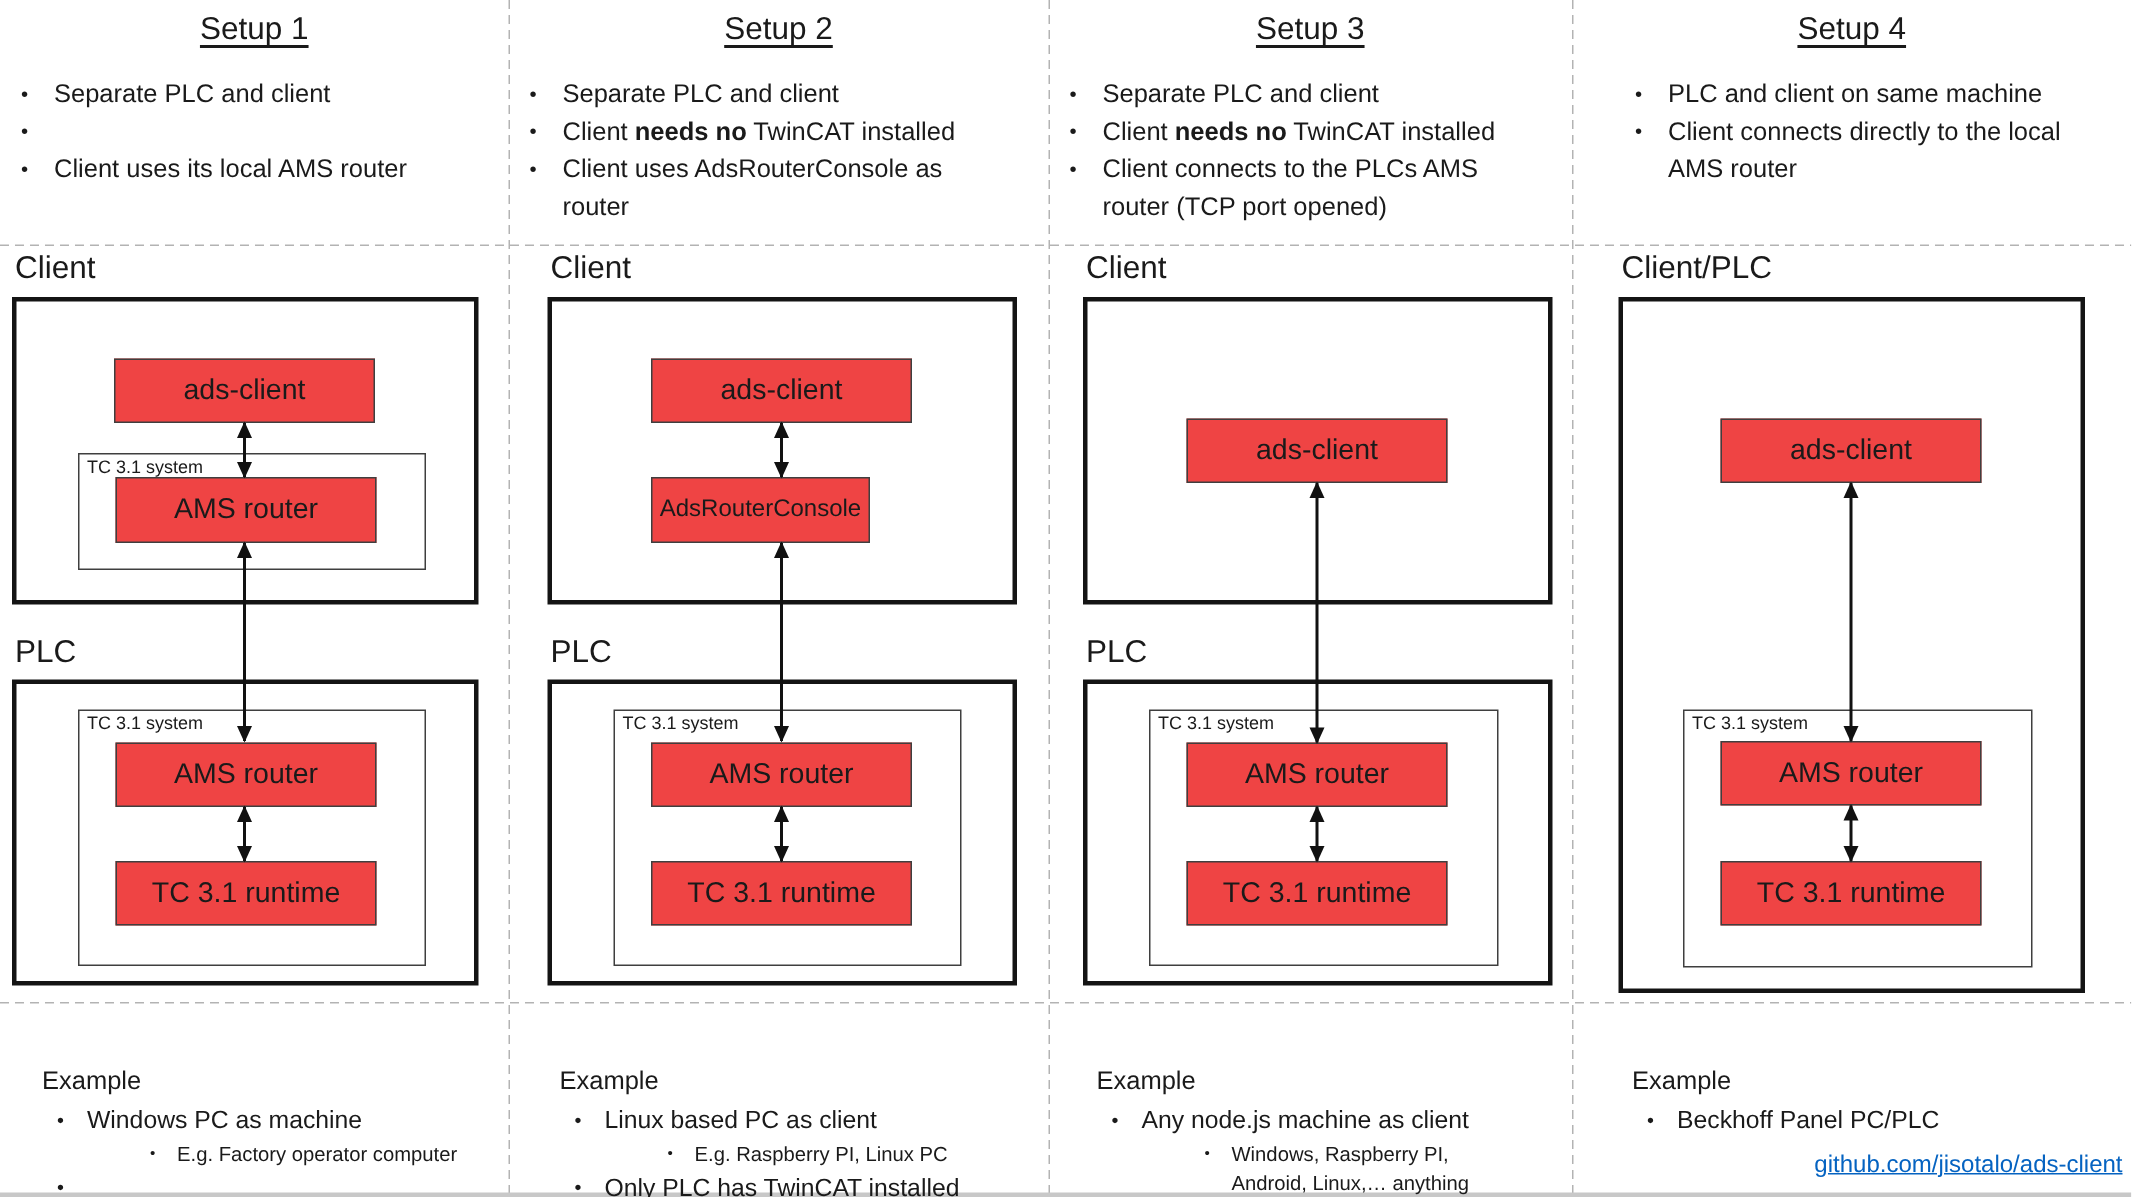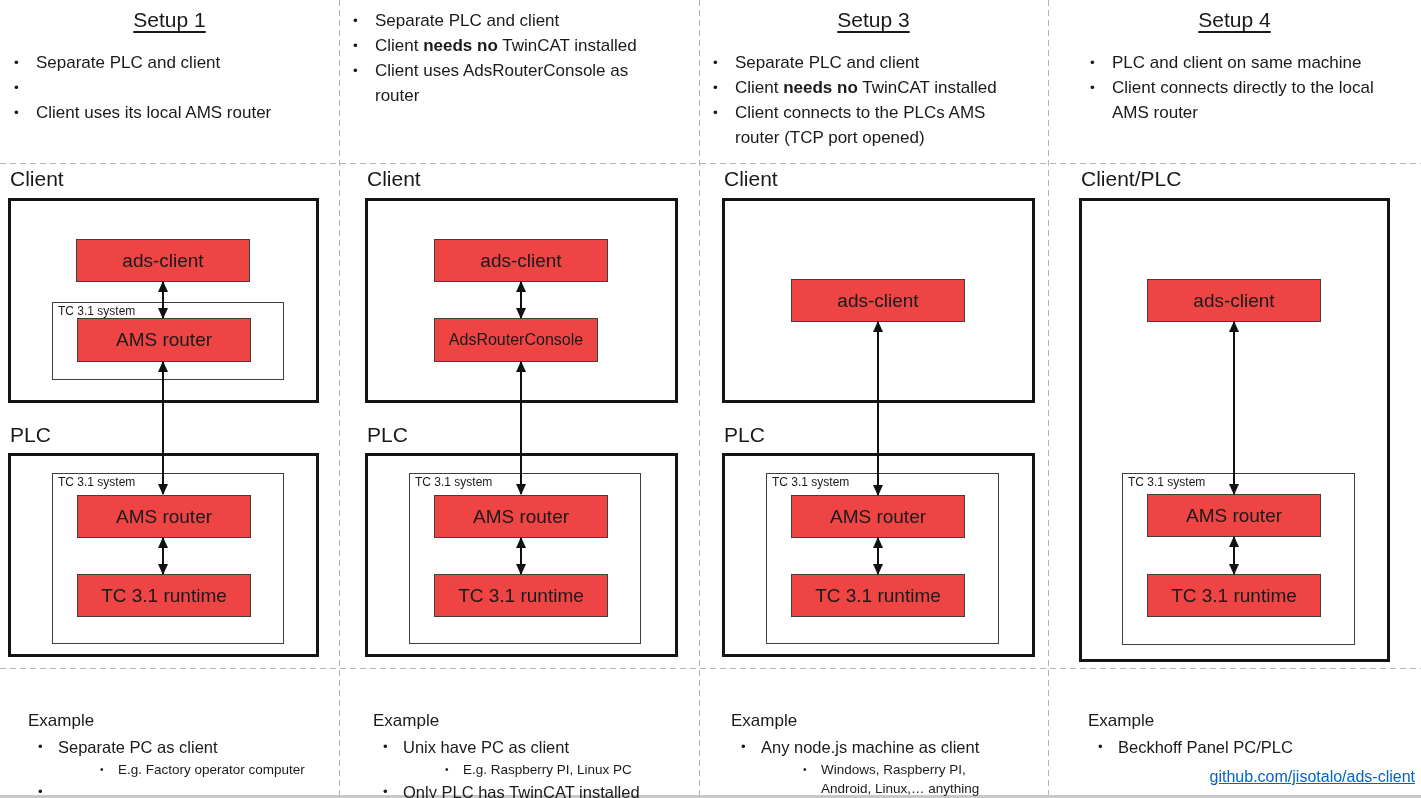--- a/index.html
+++ b/index.html
@@ -64,20 +64,21 @@
         <div class="brow">
           <span class="dot">•</span>
         </div>
         <div class="brow">
           <span class="dot">•</span>
           <span class="btxt"><span class="">Client uses its local AMS router</span></span>
         </div>
       </div>
   </div>
   <div class="setup" style="left:339px;width:360px;">
+    <div class="stitle">Setup 2</div>
     <div style="max-width:315px;">
         <div class="brow">
           <span class="dot">•</span>
           <span class="btxt"><span class="">Separate PLC and client</span></span>
         </div>
         <div class="brow">
           <span class="dot">•</span>
           <span class="btxt"><span class="">Client </span><span class="bold">needs no</span><span class=""> TwinCAT installed</span></span>
         </div>
         <div class="brow">
@@ -131,21 +132,21 @@
   <div class="tbox" style="left:52px;top:473px;width:232px;height:171px;">
     <span class="tlabel">TC 3.1 system</span>
   </div>
   <div class="gbox" style="left:77px;top:495px;width:174px;height:43px;">AMS router</div>
   <div class="arr" style="left:163px;top:538px;height:36px;"></div>
   <div class="gbox" style="left:77px;top:574px;width:174px;height:43px;">TC 3.1 runtime</div>
 
   <div class="dlabel" style="left:367px;top:167px;">Client</div>
   <div class="obox" style="left:365px;top:198px;width:313px;height:205px;"></div>
   <div class="gbox" style="left:434px;top:239px;width:174px;height:43px;">ads-client</div>
-  <div class="gbox small" style="left:434px;top:318px;width:164px;height:44px;">AdsRouterConsole</div>
+  <div class="gbox small" style="left:434px;top:318px;width:146px;height:44px;">AdsRouterConsole</div>
   <div class="arr" style="left:521px;top:282px;height:36px;"></div>
   <div class="arr" style="left:521px;top:362px;height:132px;"></div>
   <div class="dlabel" style="left:367px;top:423px;">PLC</div>
   <div class="obox" style="left:365px;top:453px;width:313px;height:204px;"></div>
   <div class="tbox" style="left:409px;top:473px;width:232px;height:171px;">
     <span class="tlabel">TC 3.1 system</span>
   </div>
   <div class="gbox" style="left:434px;top:495px;width:174px;height:43px;">AMS router</div>
   <div class="arr" style="left:521px;top:538px;height:36px;"></div>
   <div class="gbox" style="left:434px;top:574px;width:174px;height:43px;">TC 3.1 runtime</div>
@@ -172,39 +173,39 @@
   </div>
   <div class="gbox" style="left:1147px;top:494px;width:174px;height:43px;">AMS router</div>
   <div class="arr" style="left:1234px;top:537px;height:37px;"></div>
   <div class="gbox" style="left:1147px;top:574px;width:174px;height:43px;">TC 3.1 runtime</div>
 
   <div class="example" style="left:28px;width:300px;">
     <div class="eheading">Example</div>
     <div>
         <div class="erow">
           <span class="dot">•</span>
-          <span class="etxt">Separate PC as client</span>
+          <span class="etxt">Windows PC as machine</span>
         </div>
         <div class="srow">
           <span class="dot">•</span>
           <span class="stxt">
             <div>E.g. Factory operator computer</div>
           </span>
         </div>
         <div class="erow">
           <span class="dot">•</span>
         </div>
       </div>
   </div>
   <div class="example" style="left:373px;width:310px;">
     <div class="eheading">Example</div>
     <div>
         <div class="erow">
           <span class="dot">•</span>
-          <span class="etxt">Unix have PC as client</span>
+          <span class="etxt">Linux based PC as client</span>
         </div>
         <div class="srow">
           <span class="dot">•</span>
           <span class="stxt">
             <div>E.g. Raspberry PI, Linux PC</div>
           </span>
         </div>
         <div class="erow">
           <span class="dot">•</span>
           <span class="etxt">Only PLC has TwinCAT installed</span>

